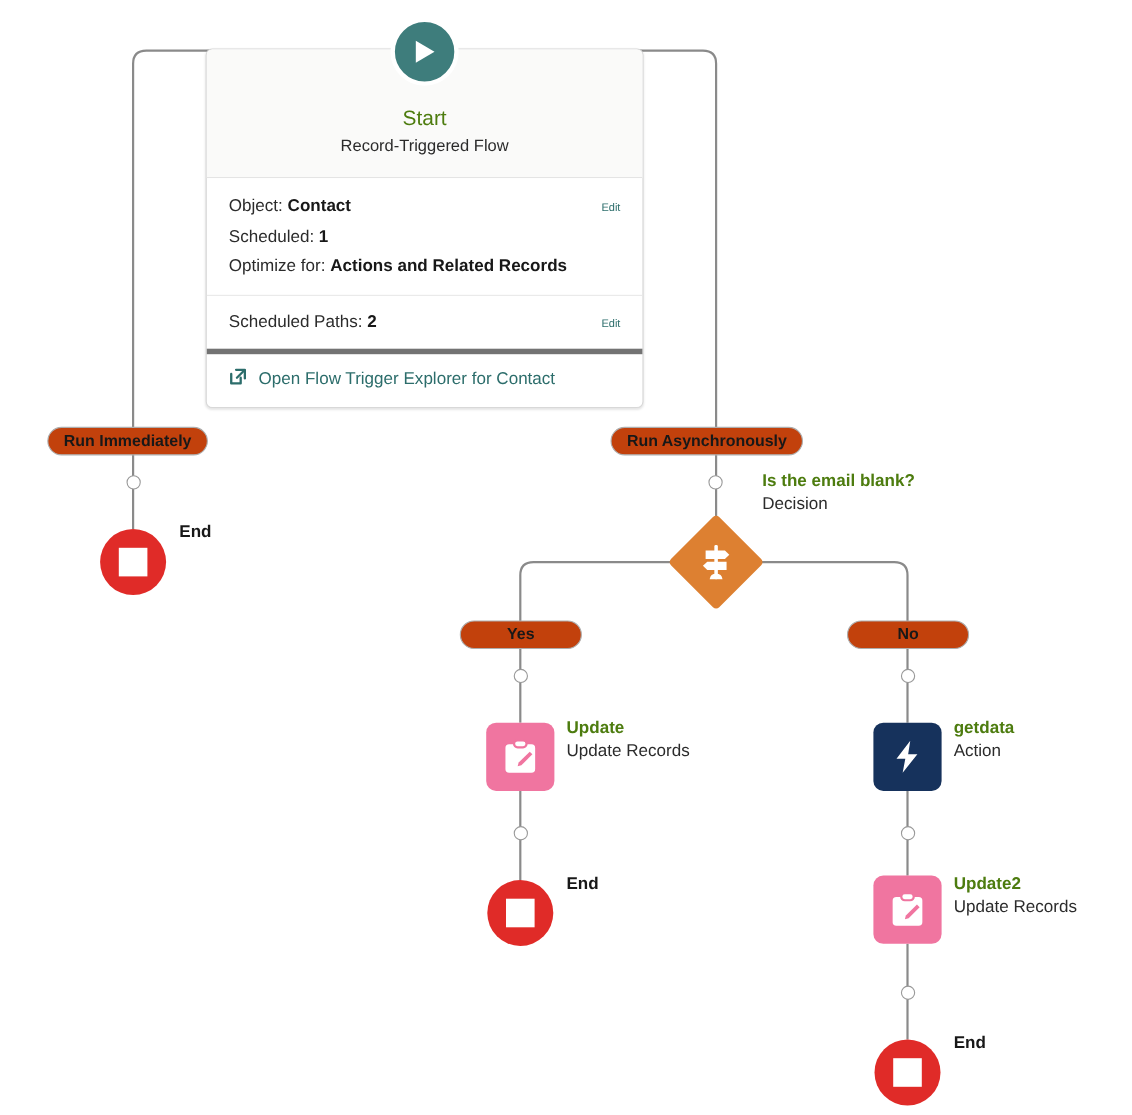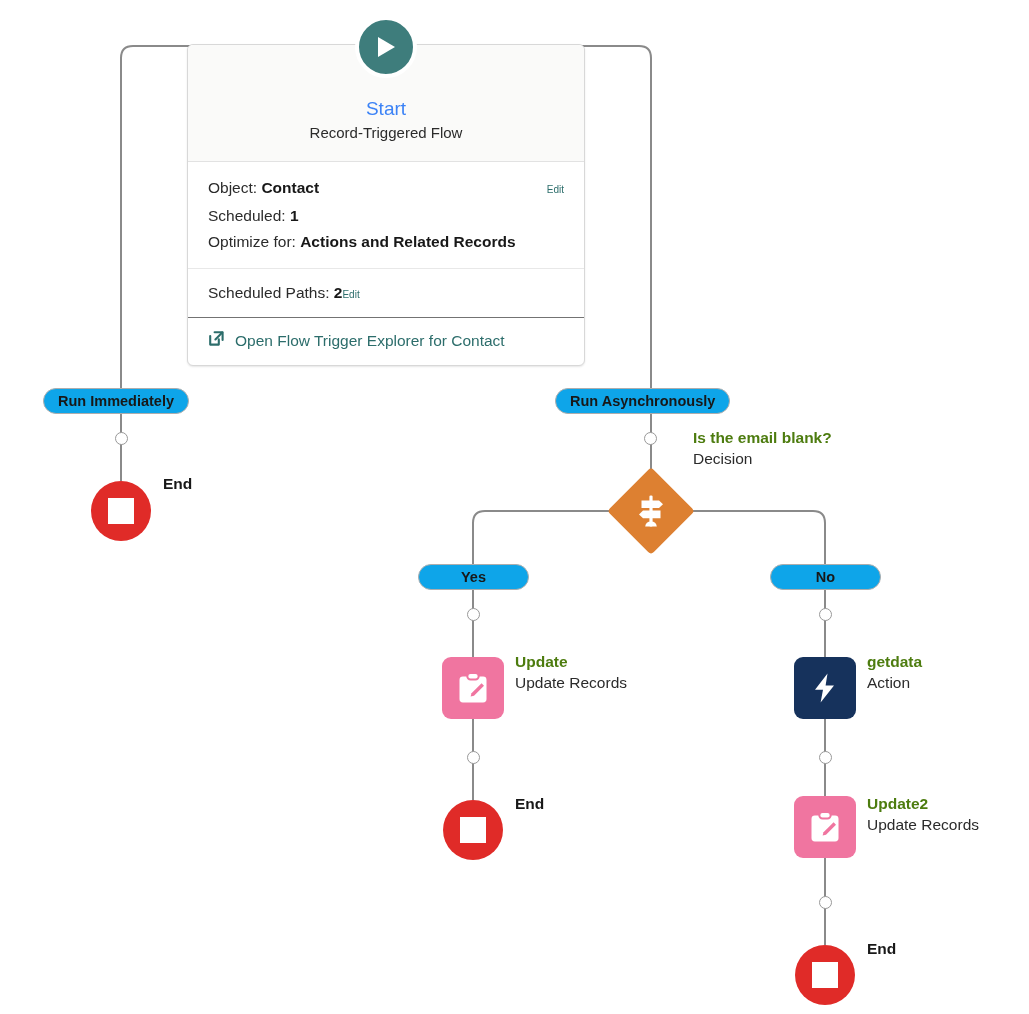--- a/index.html
+++ b/index.html
@@ -42,21 +42,21 @@
   }
   .start-header {
     background: #fafaf9;
     border-bottom: 1px solid #e2e2e2;
     border-radius: 5px 5px 0 0;
     padding: 52px 12px 17px;
     text-align: center;
   }
   .start-title {
     font-size: 19px;
-    color: #3b82f6;
+    color: #4d7c0f;
     line-height: 24px;
   }
   .start-subtitle {
     font-size: 15px;
     color: #2b2b2b;
     line-height: 22px;
     margin-top: 1px;
   }
   .start-play {
     position: absolute;
@@ -88,41 +88,42 @@
   .srow .lbl { white-space: pre; }
   .srow .val { font-weight: bold; color: #181818; }
   .edit-link {
     color: #2c6d6b;
     font-size: 10px;
     cursor: pointer;
     text-decoration: none;
   }
   .start-sched {
     padding: 11px 20px 11px;
-    border-bottom: 1px solid #737373;
+    border-bottom: 5px solid #737373;
     display: flex;
     align-items: baseline;
+    justify-content: space-between;
   }
   .start-foot {
     padding: 12px 20px 14px;
     display: flex;
     align-items: center;
     gap: 10px;
   }
   .ext-link-text {
     color: #2c6d6b;
     font-size: 15.5px;
     cursor: pointer;
   }
 
   
   .pill {
     position: absolute;
     height: 26px;
-    background: #0ea5e9;
+    background: #c2410c;
     border: 1px solid #adadad;
     border-radius: 14px;
     display: flex;
     align-items: center;
     justify-content: center;
     padding: 0 14px;
     font-size: 14.5px;
     font-weight: bold;
     color: #181818;
     white-space: nowrap;

